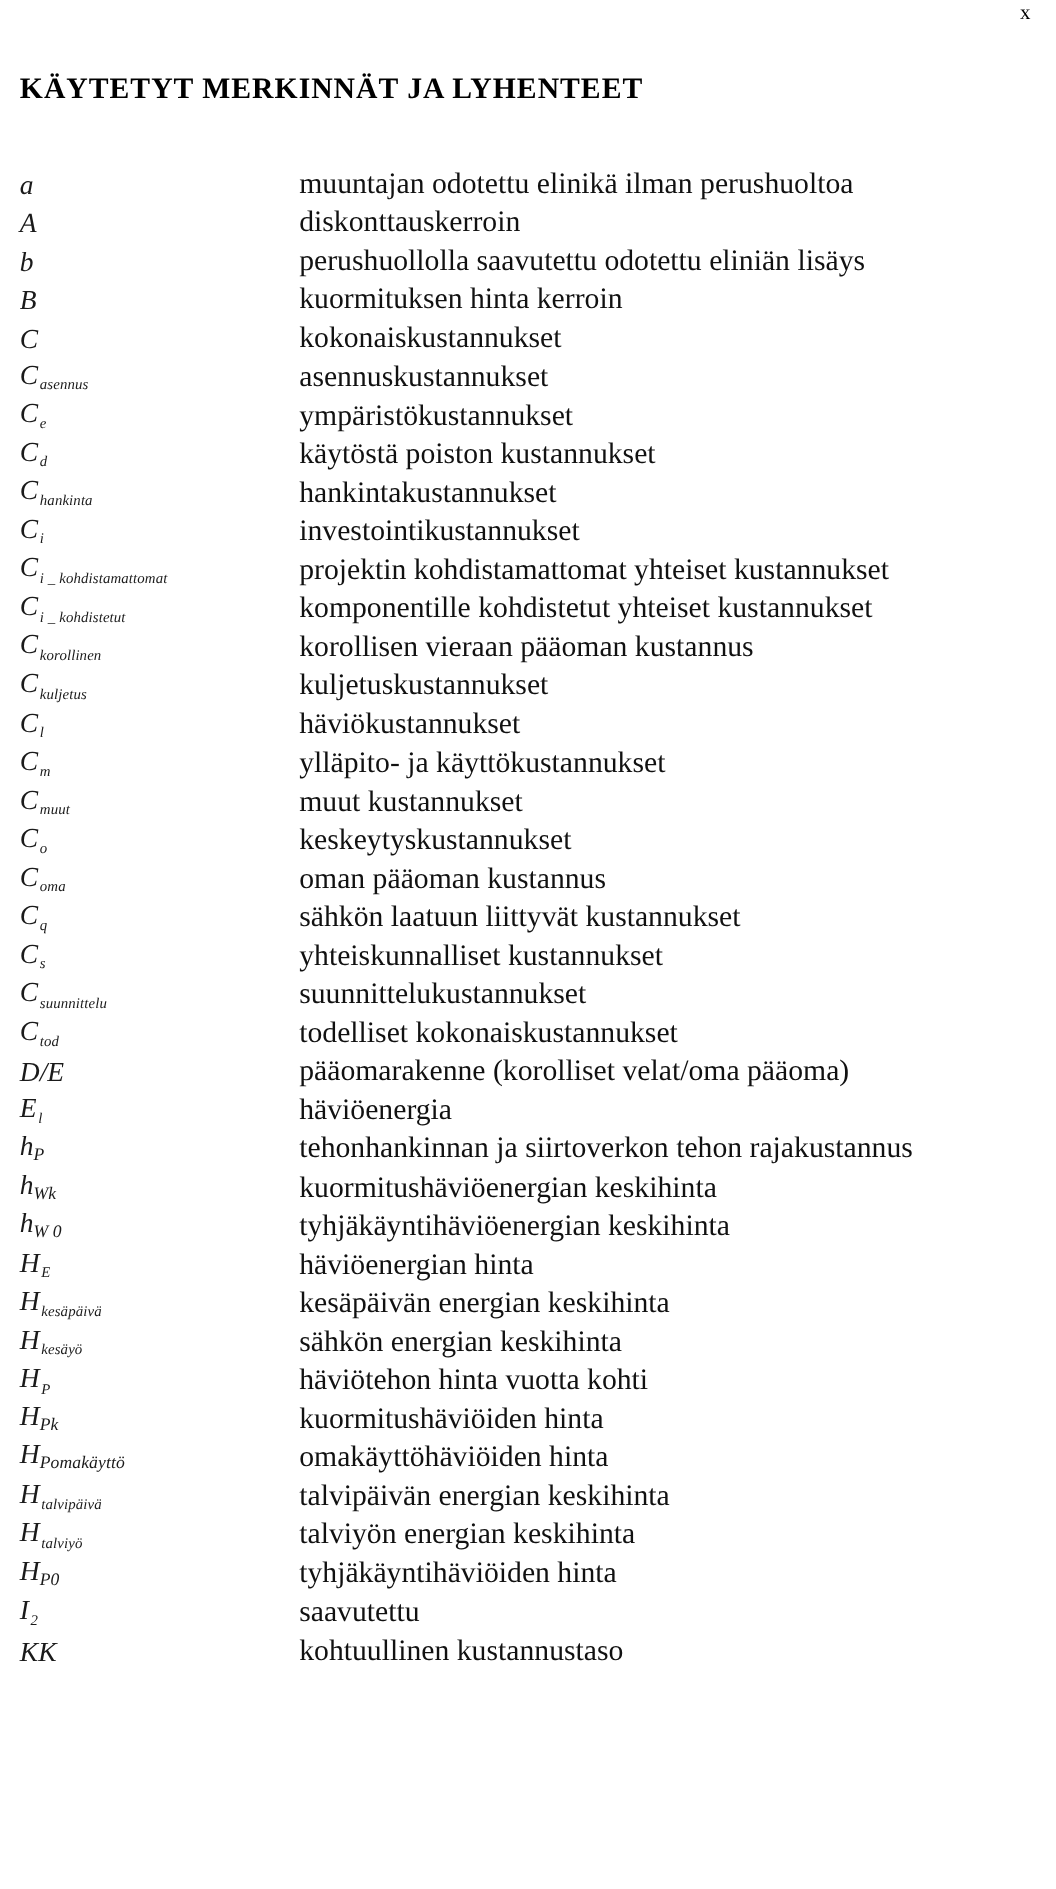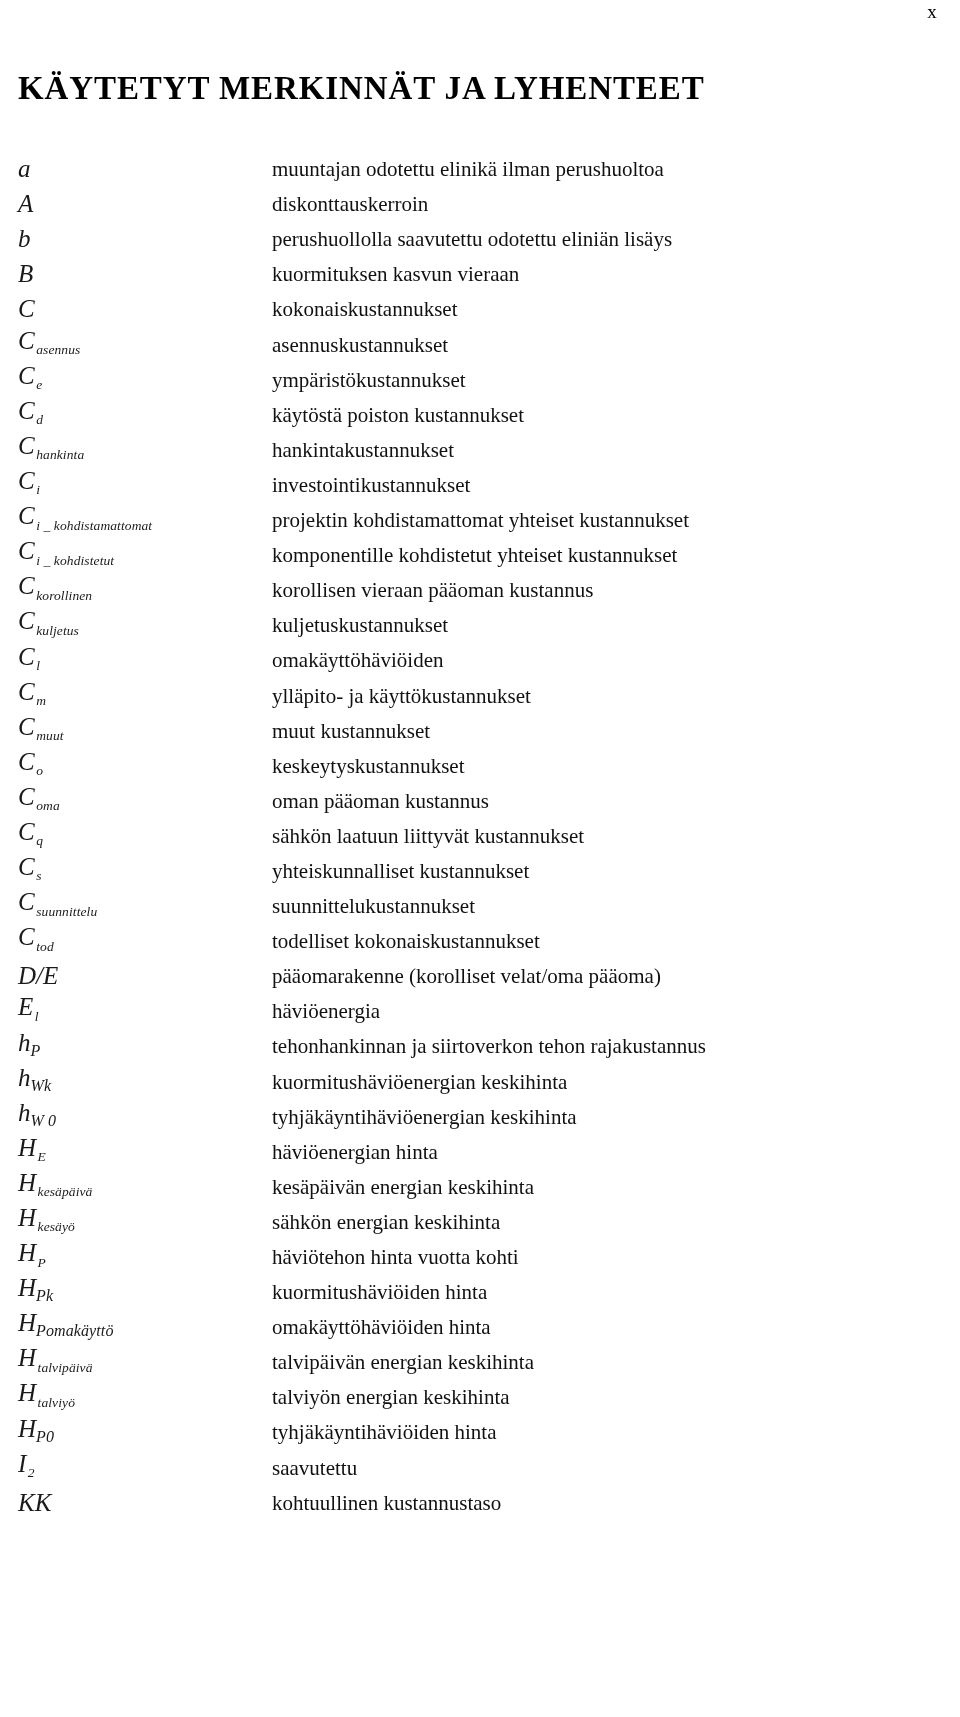--- a/index.html
+++ b/index.html
@@ -36,21 +36,21 @@
     letter-spacing: 0.2px;
   }
 
   
   .doc-heading {
     position: absolute;
     top: 48px;
     left: 18px;
     font-family: "Liberation Serif", "DejaVu Serif", serif;
     font-weight: bold;
-    font-size: 33px;
+    font-size: 27px;
     line-height: 1.1;
     letter-spacing: 0.9px;
     white-space: nowrap;
   }
 
   
   .glossary {
     position: absolute;
     top: 150px;
     left: 18px;
@@ -98,21 +98,21 @@
     margin-left: 0;
     font-size: 16px;
     vertical-align: -0.30em;
   }
 
   .def {
     position: absolute;
     left: 254px;
     bottom: 5px;
     font-family: "Liberation Serif", "DejaVu Serif", serif;
-    font-size: 21px;
+    font-size: 27px;
     line-height: 1;
     white-space: nowrap;
     color: #111111;
   }
 </style>
 </head>
 <body>
 
 <div class="page">
 
@@ -128,21 +128,21 @@
       <div class="entry">
         <div class="sym"><span class="base">A</span></div>
         <div class="def">diskonttauskerroin</div>
       </div>
       <div class="entry">
         <div class="sym"><span class="base">b</span></div>
         <div class="def">perushuollolla saavutettu odotettu eliniän lisäys</div>
       </div>
       <div class="entry">
         <div class="sym"><span class="base">B</span></div>
-        <div class="def">kuormituksen kasvun vieraan</div>
+        <div class="def">kuormituksen hinta kerroin</div>
       </div>
       <div class="entry">
         <div class="sym"><span class="base">C</span></div>
         <div class="def">kokonaiskustannukset</div>
       </div>
       <div class="entry">
         <div class="sym"><span class="base">C</span><span class="sub loose">asennus</span></div>
         <div class="def">asennuskustannukset</div>
       </div>
       <div class="entry">
@@ -172,21 +172,21 @@
       <div class="entry">
         <div class="sym"><span class="base">C</span><span class="sub loose">korollinen</span></div>
         <div class="def">korollisen vieraan pääoman kustannus</div>
       </div>
       <div class="entry">
         <div class="sym"><span class="base">C</span><span class="sub loose">kuljetus</span></div>
         <div class="def">kuljetuskustannukset</div>
       </div>
       <div class="entry">
         <div class="sym"><span class="base">C</span><span class="sub loose">l</span></div>
-        <div class="def">omakäyttöhäviöiden</div>
+        <div class="def">häviökustannukset</div>
       </div>
       <div class="entry">
         <div class="sym"><span class="base">C</span><span class="sub loose">m</span></div>
         <div class="def">ylläpito- ja käyttökustannukset</div>
       </div>
       <div class="entry">
         <div class="sym"><span class="base">C</span><span class="sub loose">muut</span></div>
         <div class="def">muut kustannukset</div>
       </div>
       <div class="entry">

